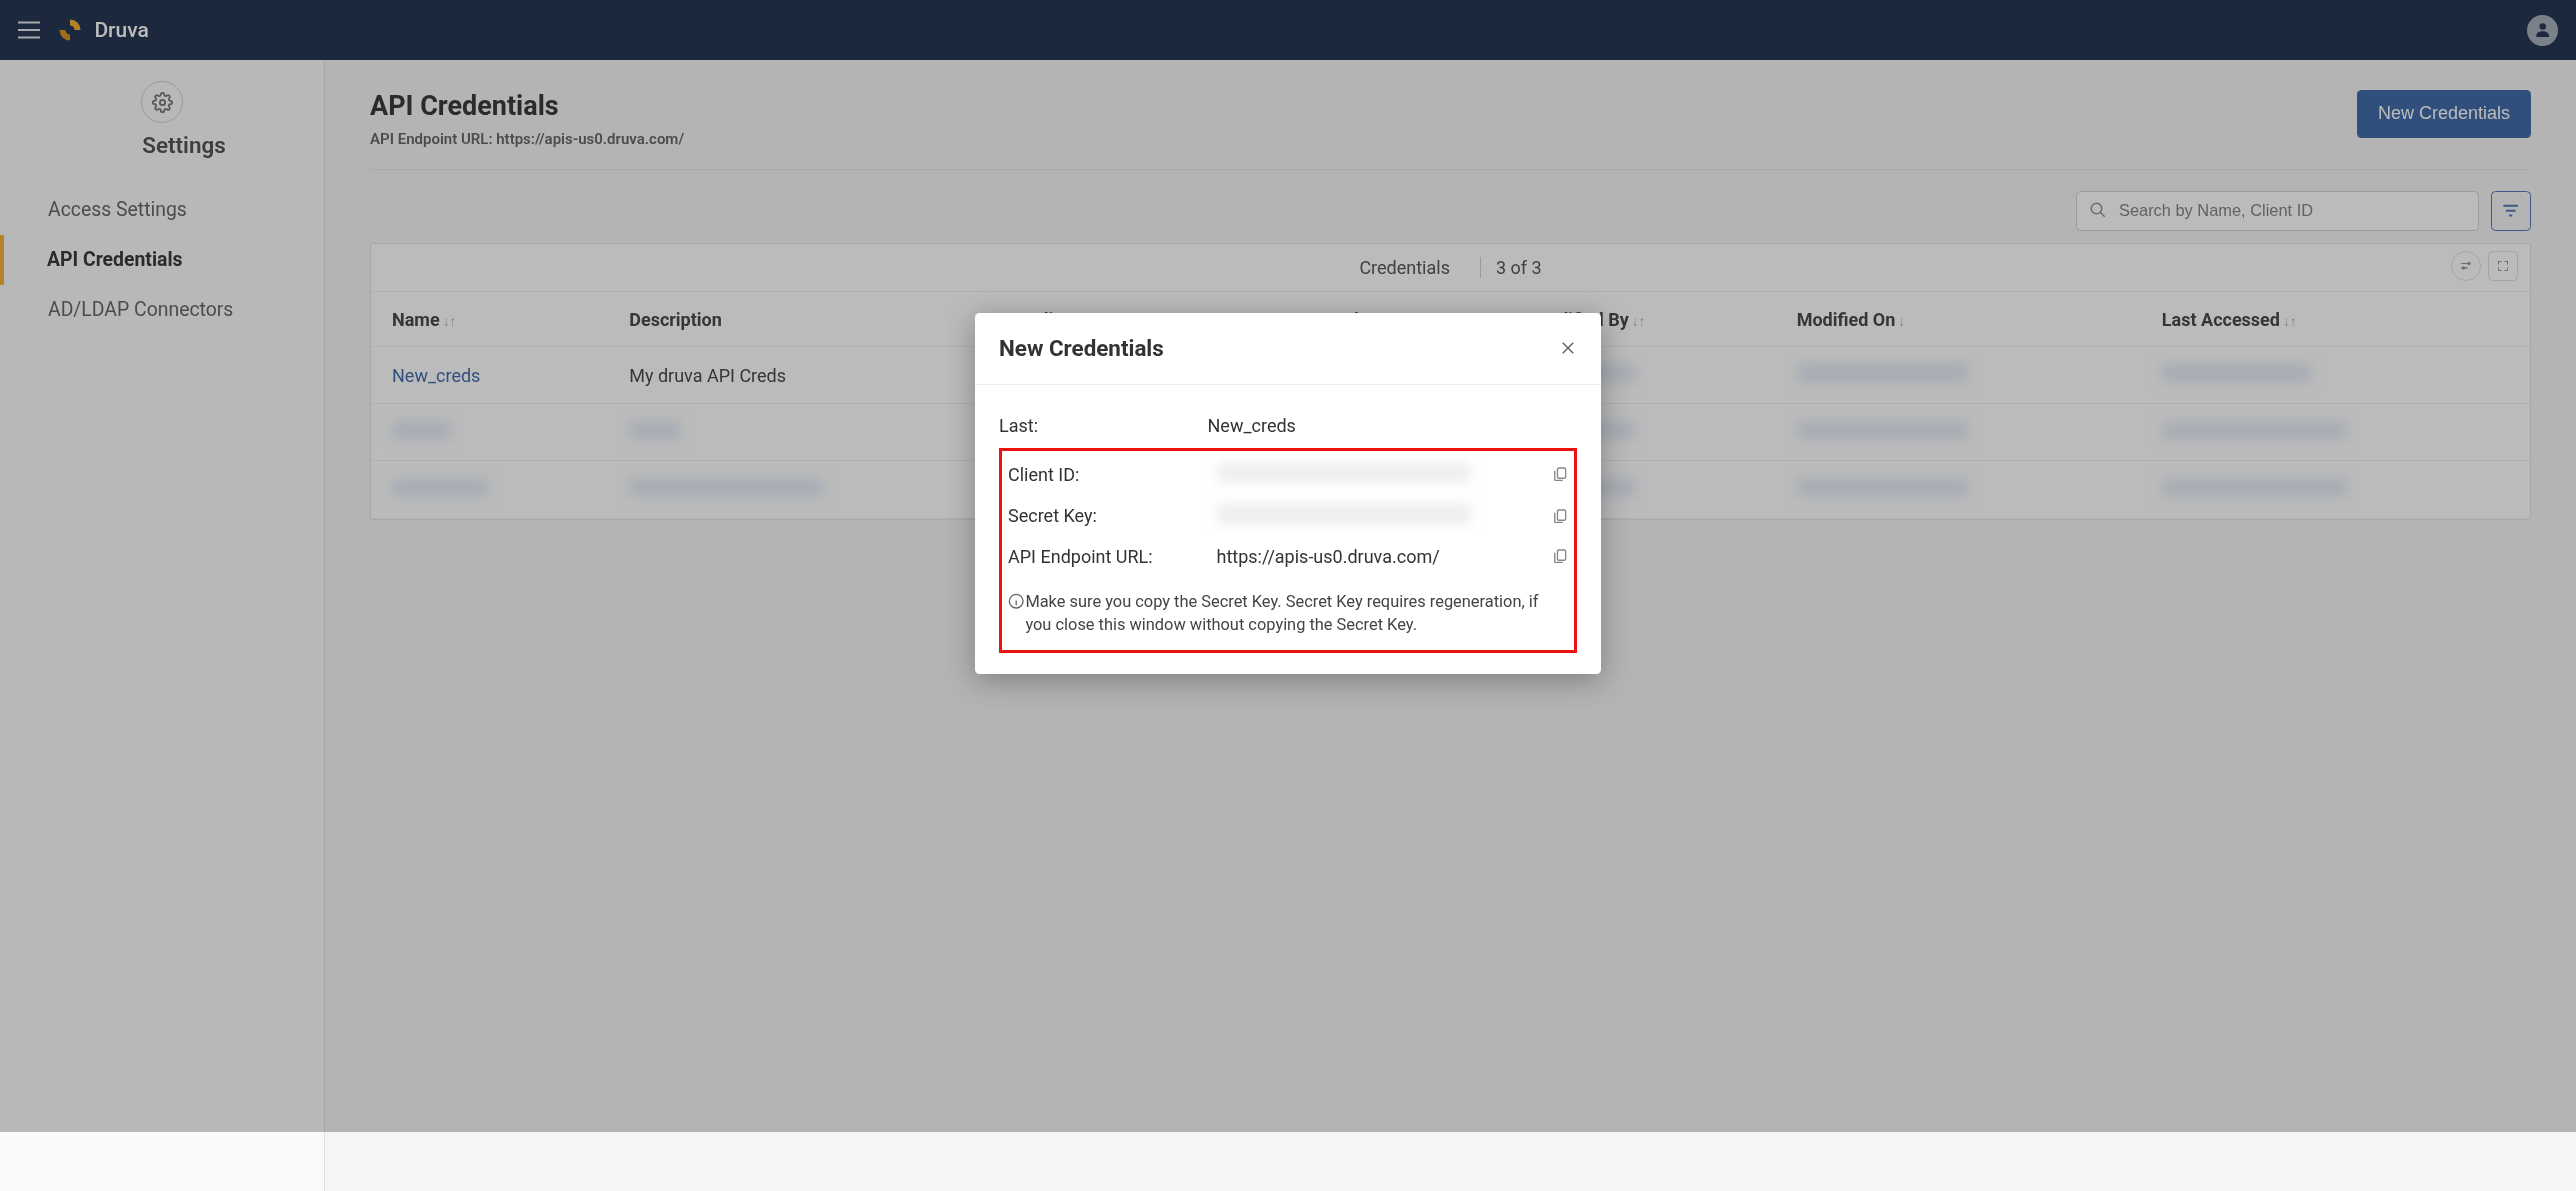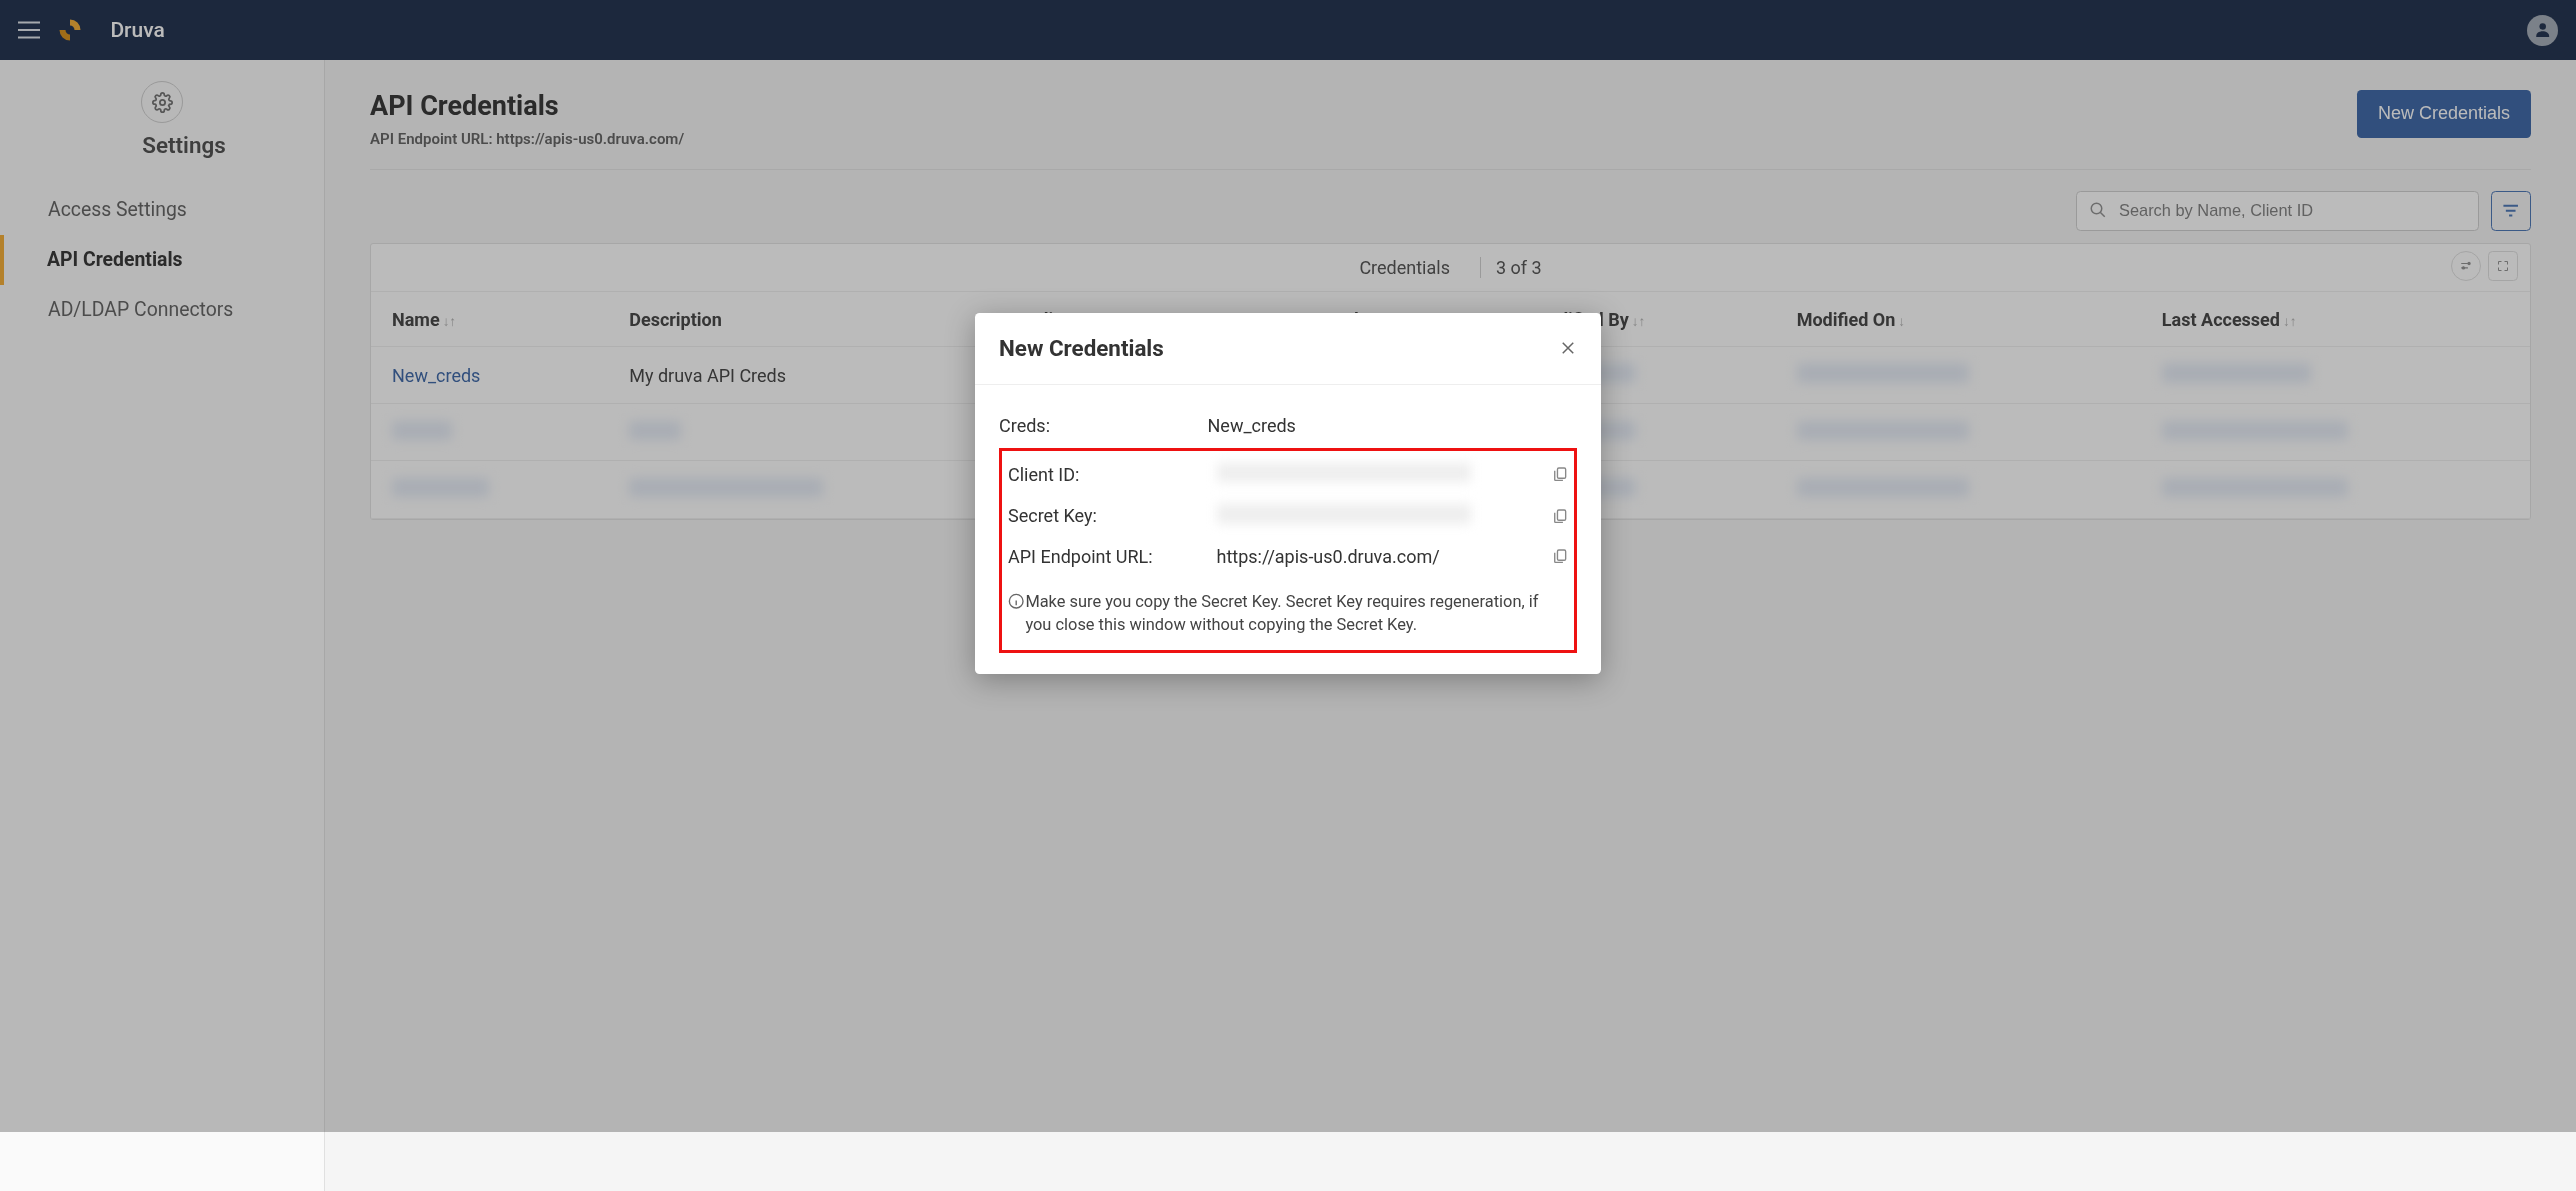--- a/index.html
+++ b/index.html
@@ -15,21 +15,21 @@
   .topbar {
     height: 60px;
     background: #0c1e3e;
     display: flex;
     align-items: center;
     padding: 0 18px;
     justify-content: space-between;
   }
   .topbar-left { display: flex; align-items: center; gap: 18px; }
   .menu-btn { color: #dfe4ea; cursor: pointer; }
-  .brand { display: flex; align-items: center; gap: 28px; }
+  .brand { display: flex; align-items: center; gap: 12px; }
   .brand-logo { width: 24px; height: 24px; }
   .brand-name { color: #fff; font-size: 21px; font-weight: 500; }
   .avatar-btn { width: 31px; height: 31px; background: #9da6b2; border-radius: 50%; display:flex; align-items:center; justify-content:center; color:#0c1e3e; }
 
   .layout { display: flex; height: calc(100% - 60px); }
   .sidebar {
     width: 325px;
     background: #fafafa;
     border-right: 0.7px solid #e0e0e0;
     padding-top: 21px;
@@ -260,21 +260,21 @@
     <div class="modal-header">
       <div class="modal-title">New Credentials</div>
       <div class="close-x">
         <svg width="18" height="18" viewBox="0 0 24 24" stroke="currentColor" stroke-width="2">
             <path d="M5 5l14 14M19 5L5 19"></path>
           </svg>
       </div>
     </div>
     <div class="modal-body">
       <div class="row">
-        <div class="row-label">Creds:</div>
+        <div class="row-label">Last:</div>
         <div class="row-val">New_creds</div>
       </div>
       <div class="redbox">
         <div class="row">
           <div class="row-label">Client ID:</div>
           <div class="row-val"><span class="blur2"></span></div>
           <span class="copy-ico">
             <svg width="16.4" height="16.4" viewBox="0 0 24 24" fill="none" stroke="currentColor" stroke-width="2">
                 <rect x="8" y="3" width="12" height="15" rx="2"></rect>
                 <path d="M4 7v13a1 1 0 0 0 1 1h11"></path>

